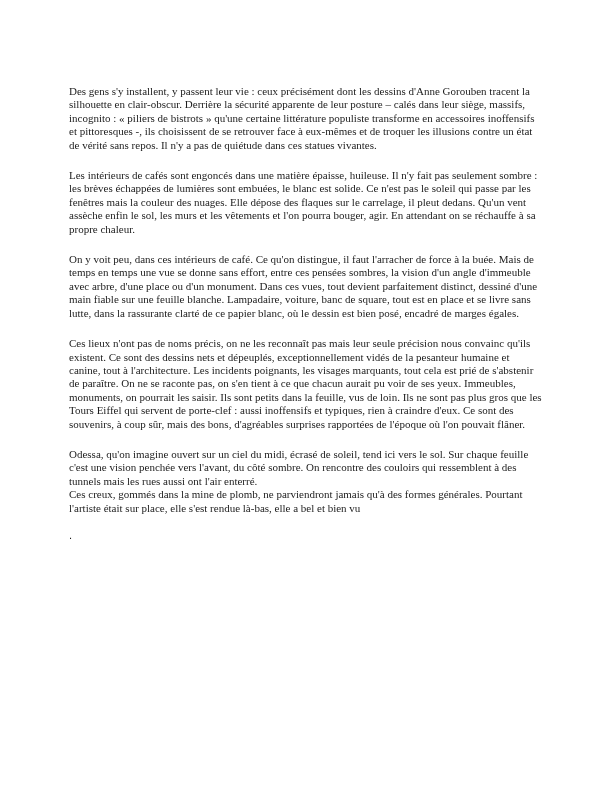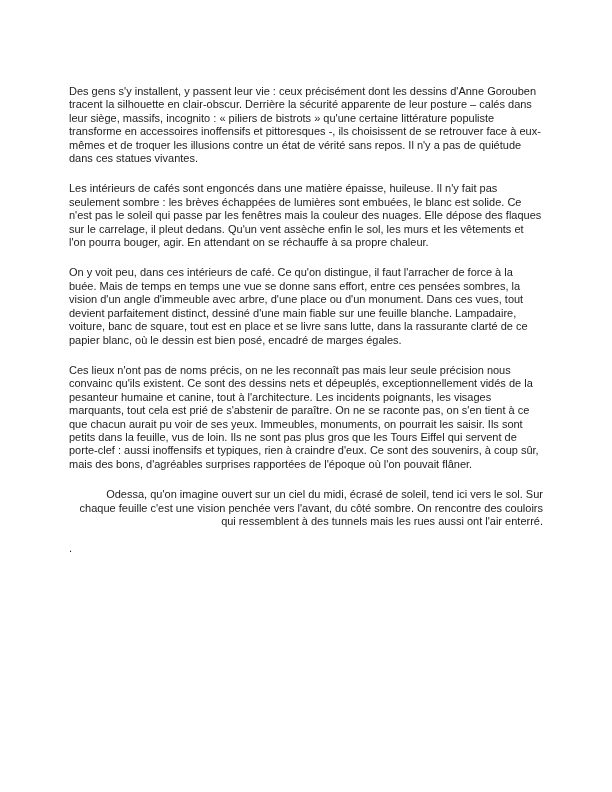--- a/index.html
+++ b/index.html
@@ -21,35 +21,36 @@
     width: 474px;
     font-family: "Liberation Sans", sans-serif;
     font-size: 11px;
     line-height: 13.4px;
     color: #1c1c1c;
     letter-spacing: 0;
   }
   .para {
     margin: 0 0 17px 0;
     padding: 0;
+    font-family: Liberation Serif, serif;
   }
   .para.tight {
     margin-bottom: 0;
-    text-align: right;
   }
   .final-period {
     margin: 14px 0 0 0;
     padding: 0;
   }
 </style>
 </head>
 <body>
 
 <div class="page" style="background: rgb(255, 255, 255);">
   <div class="text-block" style="color: rgb(28, 28, 28);">
     <p class="para">Des gens s'y installent, y passent leur vie : ceux précisément dont les dessins d'Anne Gorouben tracent la silhouette en clair-obscur. Derrière la sécurité apparente de leur posture – calés dans leur siège, massifs, incognito : « piliers de bistrots » qu'une certaine littérature populiste transforme en accessoires inoffensifs et pittoresques -, ils choisissent de se retrouver face à eux-mêmes et de troquer les illusions contre un état de vérité sans repos. Il n'y a pas de quiétude dans ces statues vivantes.</p>
     <p class="para">Les intérieurs de cafés sont engoncés dans une matière épaisse, huileuse. Il n'y fait pas seulement sombre : les brèves échappées de lumières sont embuées, le blanc est solide. Ce n'est pas le soleil qui passe par les fenêtres mais la couleur des nuages. Elle dépose des flaques sur le carrelage, il pleut dedans. Qu'un vent assèche enfin le sol, les murs et les vêtements et l'on pourra bouger, agir. En attendant on se réchauffe à sa propre chaleur.</p>
     <p class="para">On y voit peu, dans ces intérieurs de café. Ce qu'on distingue, il faut l'arracher de force à la buée. Mais de temps en temps une vue se donne sans effort, entre ces pensées sombres, la vision d'un angle d'immeuble avec arbre, d'une place ou d'un monument. Dans ces vues, tout devient parfaitement distinct, dessiné d'une main fiable sur une feuille blanche. Lampadaire, voiture, banc de square, tout est en place et se livre sans lutte, dans la rassurante clarté de ce papier blanc, où le dessin est bien posé, encadré de marges égales.</p>
     <p class="para">Ces lieux n'ont pas de noms précis, on ne les reconnaît pas mais leur seule précision nous convainc qu'ils existent. Ce sont des dessins nets et dépeuplés, exceptionnellement vidés de la pesanteur humaine et canine, tout à l'architecture. Les incidents poignants, les visages marquants, tout cela est prié de s'abstenir de paraître. On ne se raconte pas, on s'en tient à ce que chacun aurait pu voir de ses yeux. Immeubles, monuments, on pourrait les saisir. Ils sont petits dans la feuille, vus de loin. Ils ne sont pas plus gros que les Tours Eiffel qui servent de porte-clef : aussi inoffensifs et typiques, rien à craindre d'eux. Ce sont des souvenirs, à coup sûr, mais des bons, d'agréables surprises rapportées de l'époque où l'on pouvait flâner.</p>
     <p class="para tight">Odessa, qu'on imagine ouvert sur un ciel du midi, écrasé de soleil, tend ici vers le sol. Sur chaque feuille c'est une vision penchée vers l'avant, du côté sombre. On rencontre des couloirs qui ressemblent à des tunnels mais les rues aussi ont l'air enterré.</p>
+    <p class="para tight">Ces creux, gommés dans la mine de plomb, ne parviendront jamais qu'à des formes générales. Pourtant l'artiste était sur place, elle s'est rendue là-bas, elle a bel et bien vu</p>
     <p class="final-period">.</p>
   </div>
 </div>
 
 </body></html>

